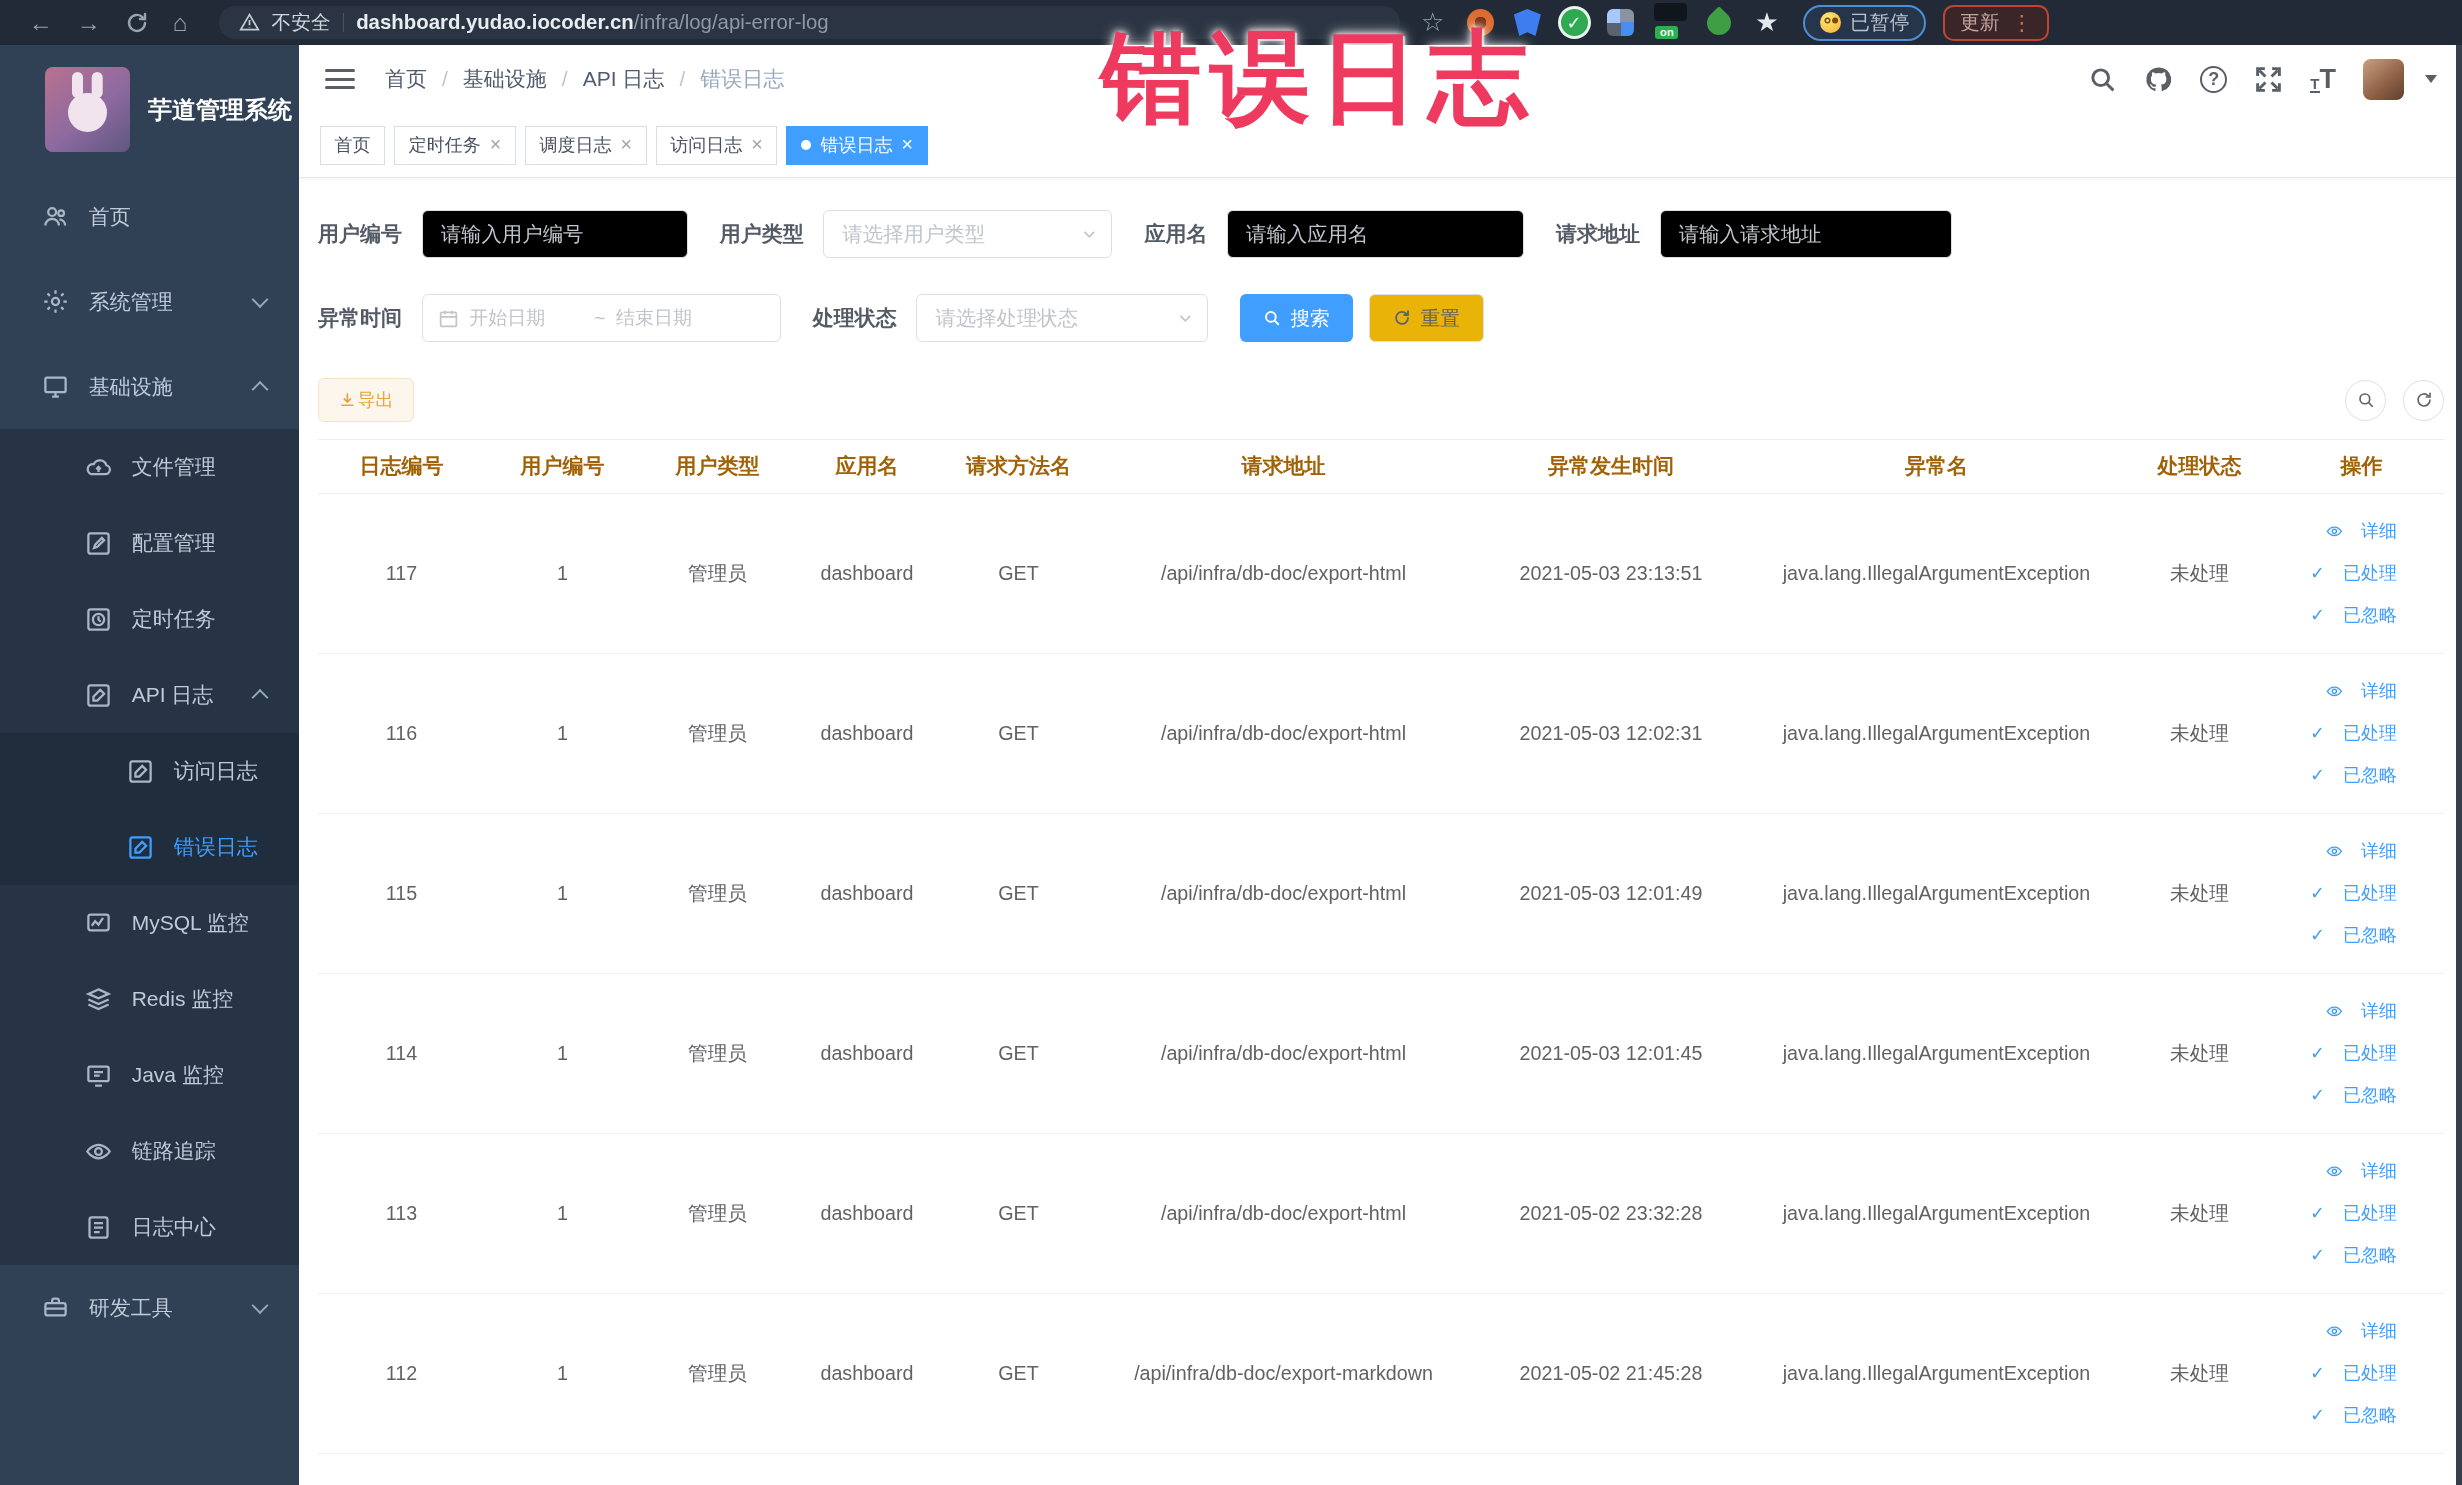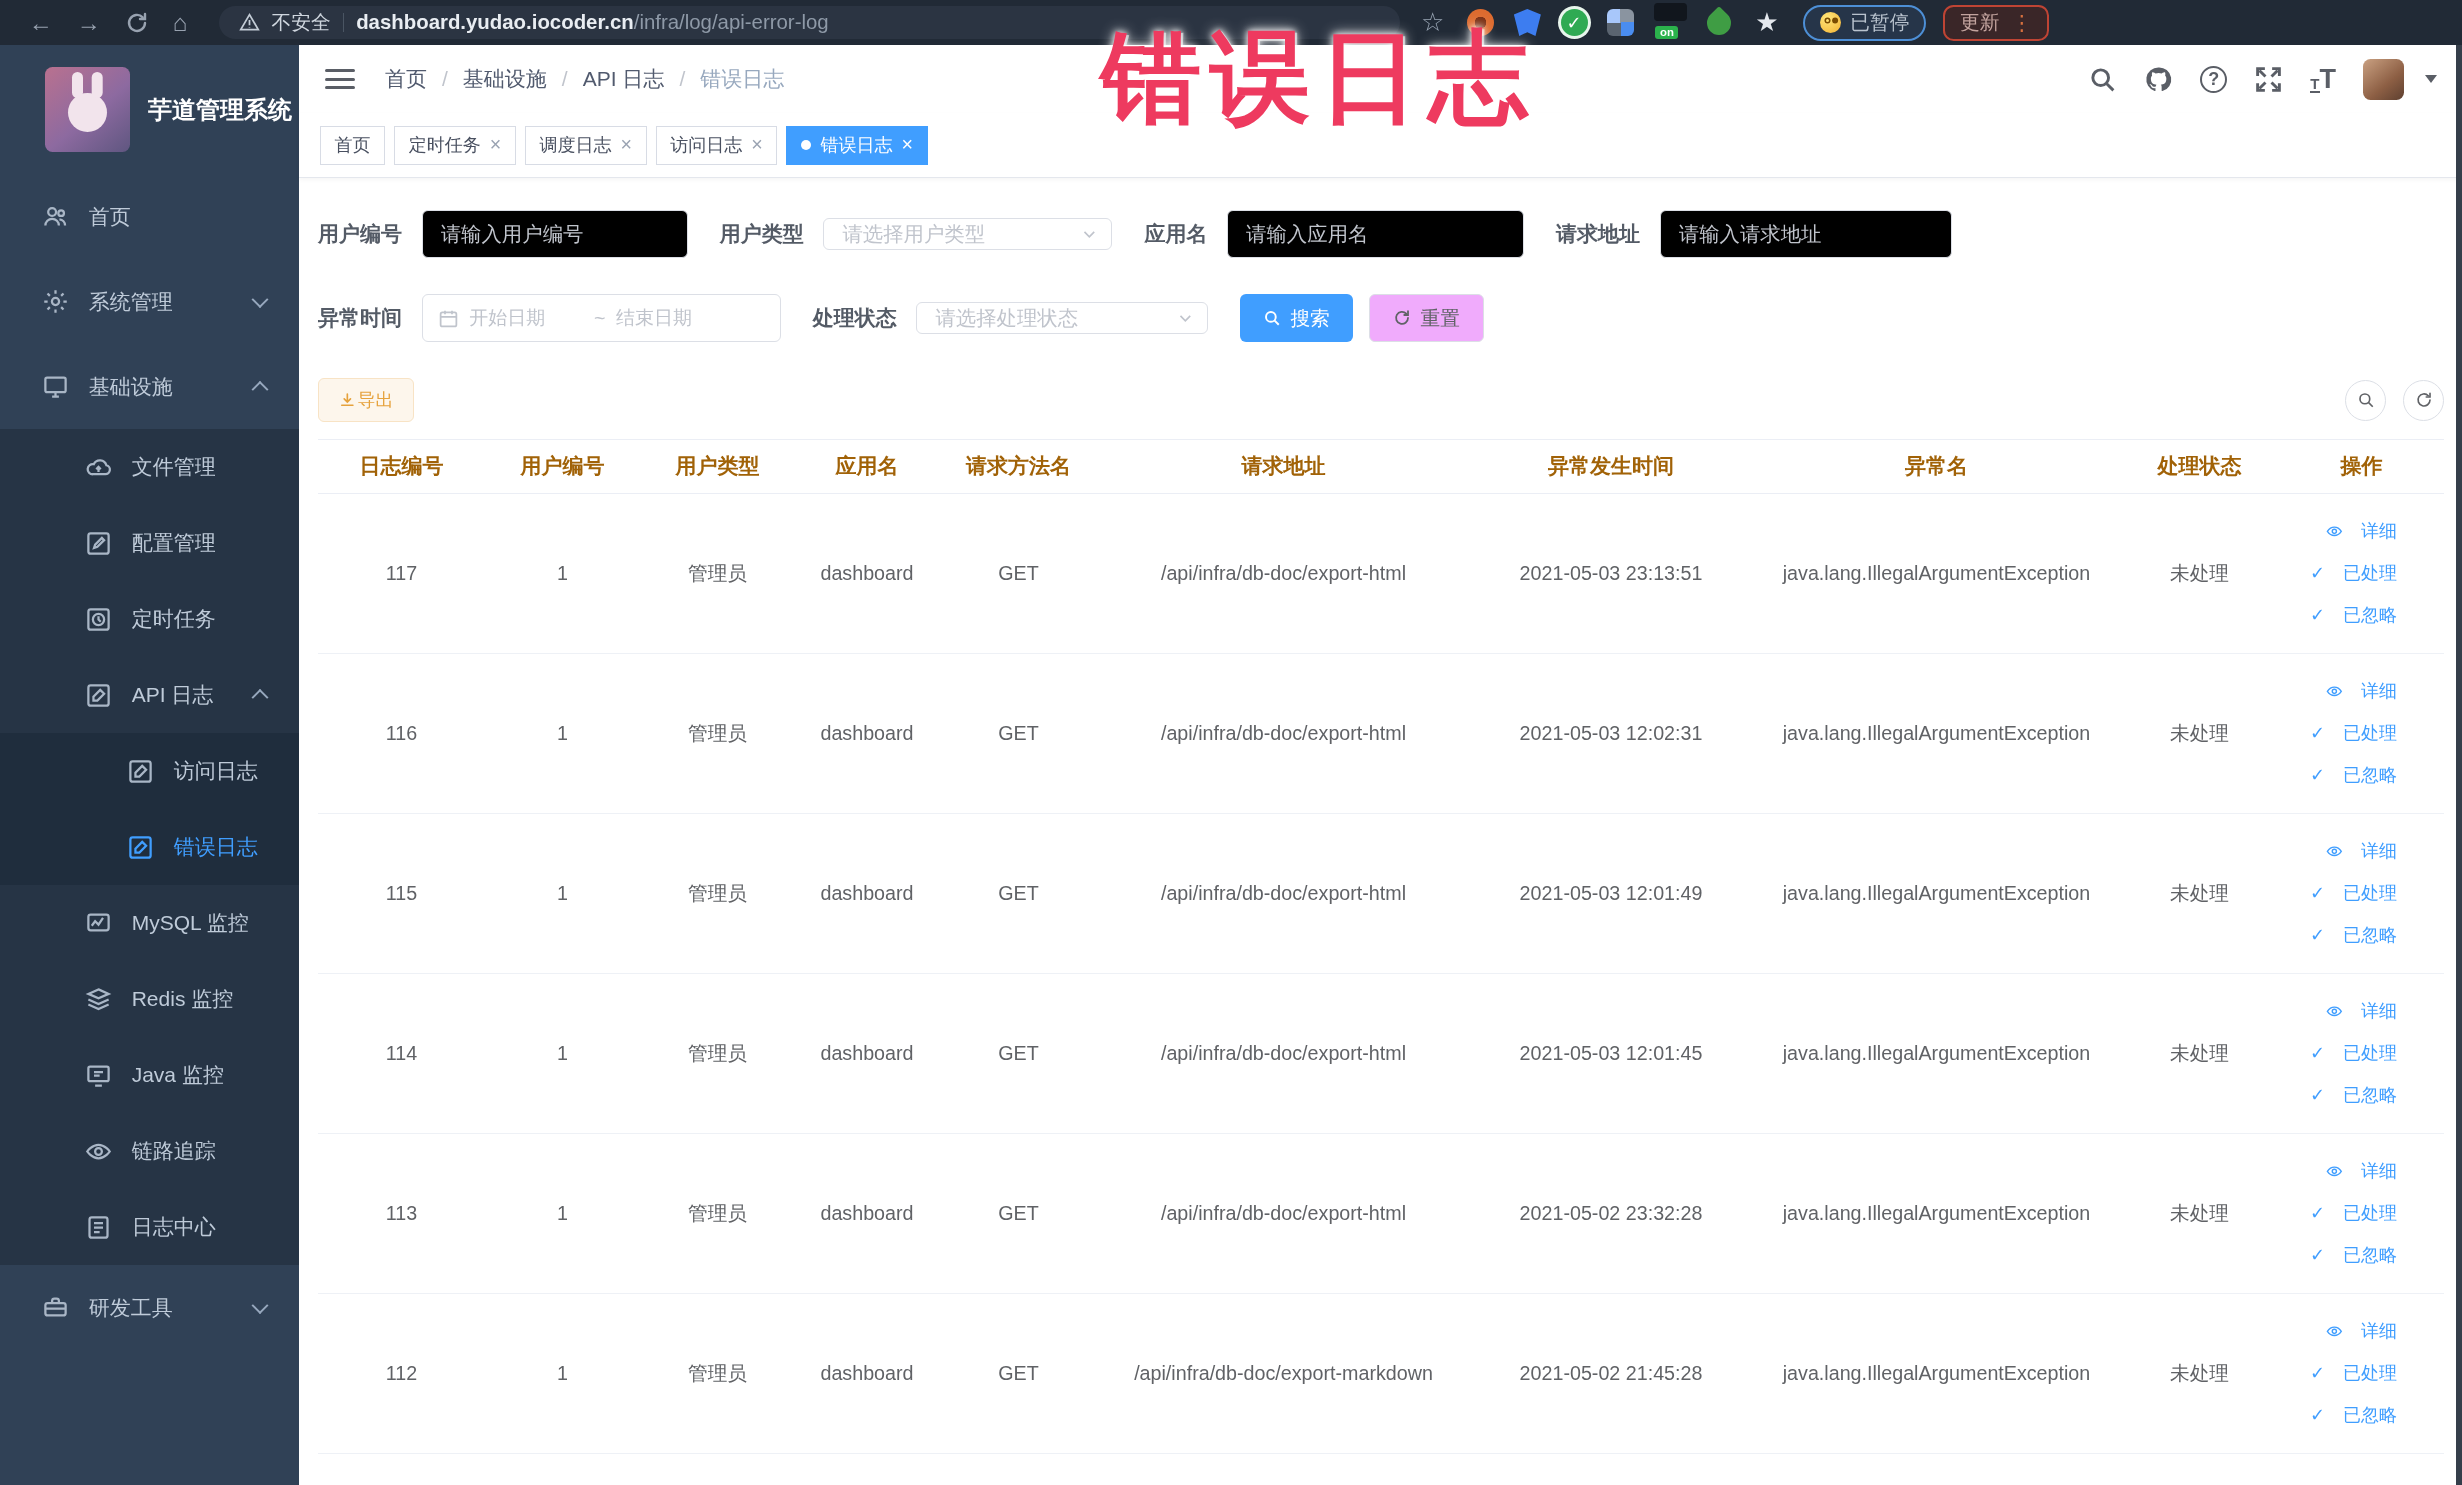--- a/index.html
+++ b/index.html
@@ -82,32 +82,32 @@
   .tag.active .x { color:#fff; }
 
   
   .content { padding:32px 19px 0; }
   .filter-row { display:flex; align-items:center; margin-bottom:36px; }
   .fgroup { display:flex; align-items:center; margin-right:32px; }
   .flabel { font-size:21px; font-weight:bold; color:#545b66; margin-right:19.7px; white-space:nowrap; }
   .inp { height:48px; border:1.5px solid #dcdfe6; border-radius:6px; padding:0 18px; font-size:20.4px; color:#606266; outline:none; font-family:inherit; background:#000000; }
   .inp::placeholder { color:#c0c4cc; }
   .w-userid { width:266px; } .w-app { width:297px; } .w-url { width:292px; }
-  .sel { position:relative; display:flex; align-items:center; height:32px; border:1.5px solid #dcdfe6; border-radius:6px; padding:0 34px 0 18px; background:#fff; cursor:pointer; }
+  .sel { position:relative; display:flex; align-items:center; height:48px; border:1.5px solid #dcdfe6; border-radius:6px; padding:0 34px 0 18px; background:#fff; cursor:pointer; }
   .sel .ph { color:#c0c4cc; font-size:20.4px; white-space:nowrap; }
   .sel .sel-caret { position:absolute; right:13.6px; top:50%; transform:translateY(-50%); color:#c0c4cc; }
   .w-usertype { width:289px; } .w-status { width:292px; }
   .daterange { width:359px; height:48px; border:1.5px solid #dcdfe6; border-radius:6px; display:flex; align-items:center; gap:10.6px; padding:0 15px; background:#fff; }
   .daterange .din { border:none; outline:none; width:114px; font-size:19px; color:#606266; font-family:inherit; }
   .daterange .din::placeholder { color:#c0c4cc; }
   .daterange .cal { color:#c0c4cc; flex:0 0 21px; }
   .daterange .tilde { color:#c0c4cc; font-size:19.7px; }
   .btn { height:48px; border-radius:6px; border:none; display:inline-flex; align-items:center; gap:9px; font-size:19.7px; padding:0 23px; cursor:pointer; font-family:inherit; }
   .btn-search { background:#409eff; color:#fff; }
-  .btn-reset { background:#f0abfc; border:1.5px solid #dcdfe6; color:#606266; margin-left:16.7px; }
+  .btn-reset { background:#eab308; border:1.5px solid #dcdfe6; color:#606266; margin-left:16.7px; }
   .toolbar-row { display:flex; align-items:center; margin-bottom:16.7px; }
   .btn-export { height:44px; background:#fdf6ec; border:1.5px solid #f8e3c5; color:#e6a23c; font-size:18px; padding:0 19.7px; border-radius:6px; display:inline-flex; align-items:center; gap:2px; cursor:pointer; font-family:inherit; }
   .tool-circles { margin-left:auto; display:flex; gap:16.7px; }
   .circle-btn { width:41px; height:41px; border-radius:50%; border:1.5px solid #dcdfe6; background:#fff; color:#606266; display:flex; align-items:center; justify-content:center; cursor:pointer; }
 
   
   .grid-row { display:grid; grid-template-columns:167px 155px 155px 144px 159px 371px 284px 367px 159px 165px; align-items:center; }
   .thead { height:55px; border-top:1.5px solid #ebeef5; border-bottom:1.5px solid #ebeef5; }
   .th { font-size:21px; font-weight:bold; color:#a16207; text-align:center; }
   .tr { min-height:160px; border-bottom:1.5px solid #eef1f6; }

